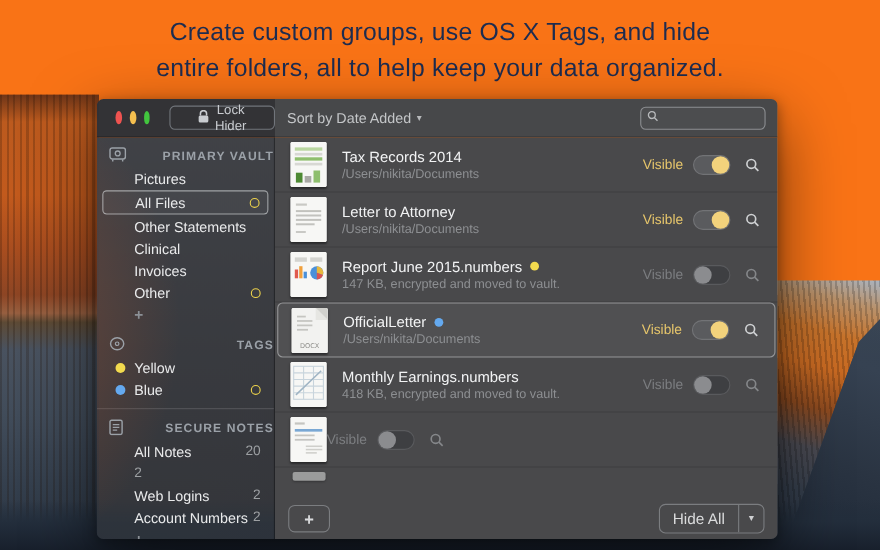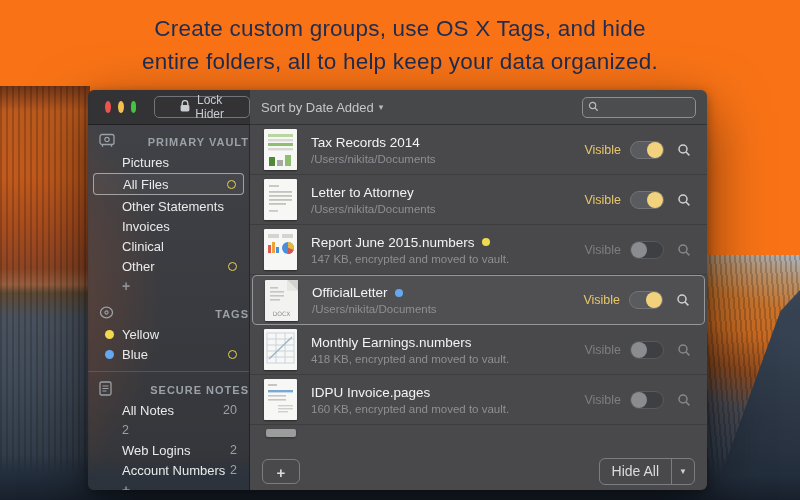--- a/index.html
+++ b/index.html
@@ -185,24 +185,24 @@
           <span class="flex">Pictures</span>
         </div>
         <div class="sb-item selected">
           <span class="flex">All Files</span>
           <span class="ring"></span>
         </div>
         <div class="sb-item">
           <span class="flex">Other Statements</span>
         </div>
         <div class="sb-item">
+          <span class="flex">Clinical</span>
+        </div>
+        <div class="sb-item">
           <span class="flex">Invoices</span>
-        </div>
-        <div class="sb-item">
-          <span class="flex">Clinical</span>
         </div>
         <div class="sb-item">
           <span class="flex">Other</span>
           <span class="ring"></span>
         </div>
         <div class="sb-item sb-add">
           <span>+</span>
         </div>
 
         <div class="sb-gap"></div>
@@ -424,26 +424,20 @@
                   <rect width="33" height="41" fill="#f7f7f5"></rect>
                   <rect x="4" y="5" width="9" height="2" fill="#c5c5c1"></rect>
                   <rect x="4" y="11" width="25" height="2.4" fill="#7aa8d4"></rect>
                   <rect x="4" y="16" width="18" height="1.6" fill="#c5c5c1"></rect>
                   <rect x="4" y="20" width="18" height="1.6" fill="#c5c5c1"></rect>
                   <rect x="14" y="26" width="15" height="1.4" fill="#cfcfcb"></rect>
                   <rect x="14" y="29" width="15" height="1.4" fill="#cfcfcb"></rect>
                   <rect x="14" y="32" width="10" height="1.4" fill="#cfcfcb"></rect>
                 </svg>
             </div>
-            <div class="meta">
-              <div class="title-line">
-                  <span class="f-title">IDPU Invoice.pages</span>
-                </div>
-              <div class="f-sub">160 KB, encrypted and moved to vault.</div>
-            </div>
             <span class="vis off">Visible</span>
             <div class="toggle off">
                 <div class="knob"></div>
               </div>
             <button class="mag off">
               <svg width="14" height="14" viewBox="0 0 14 14">
                   <circle cx="6" cy="6" r="4" fill="none" stroke="currentColor" stroke-width="1.5"></circle>
                   <line x1="9" y1="9" x2="12.4" y2="12.4" stroke="currentColor" stroke-width="1.5"></line>
                 </svg>
             </button>

